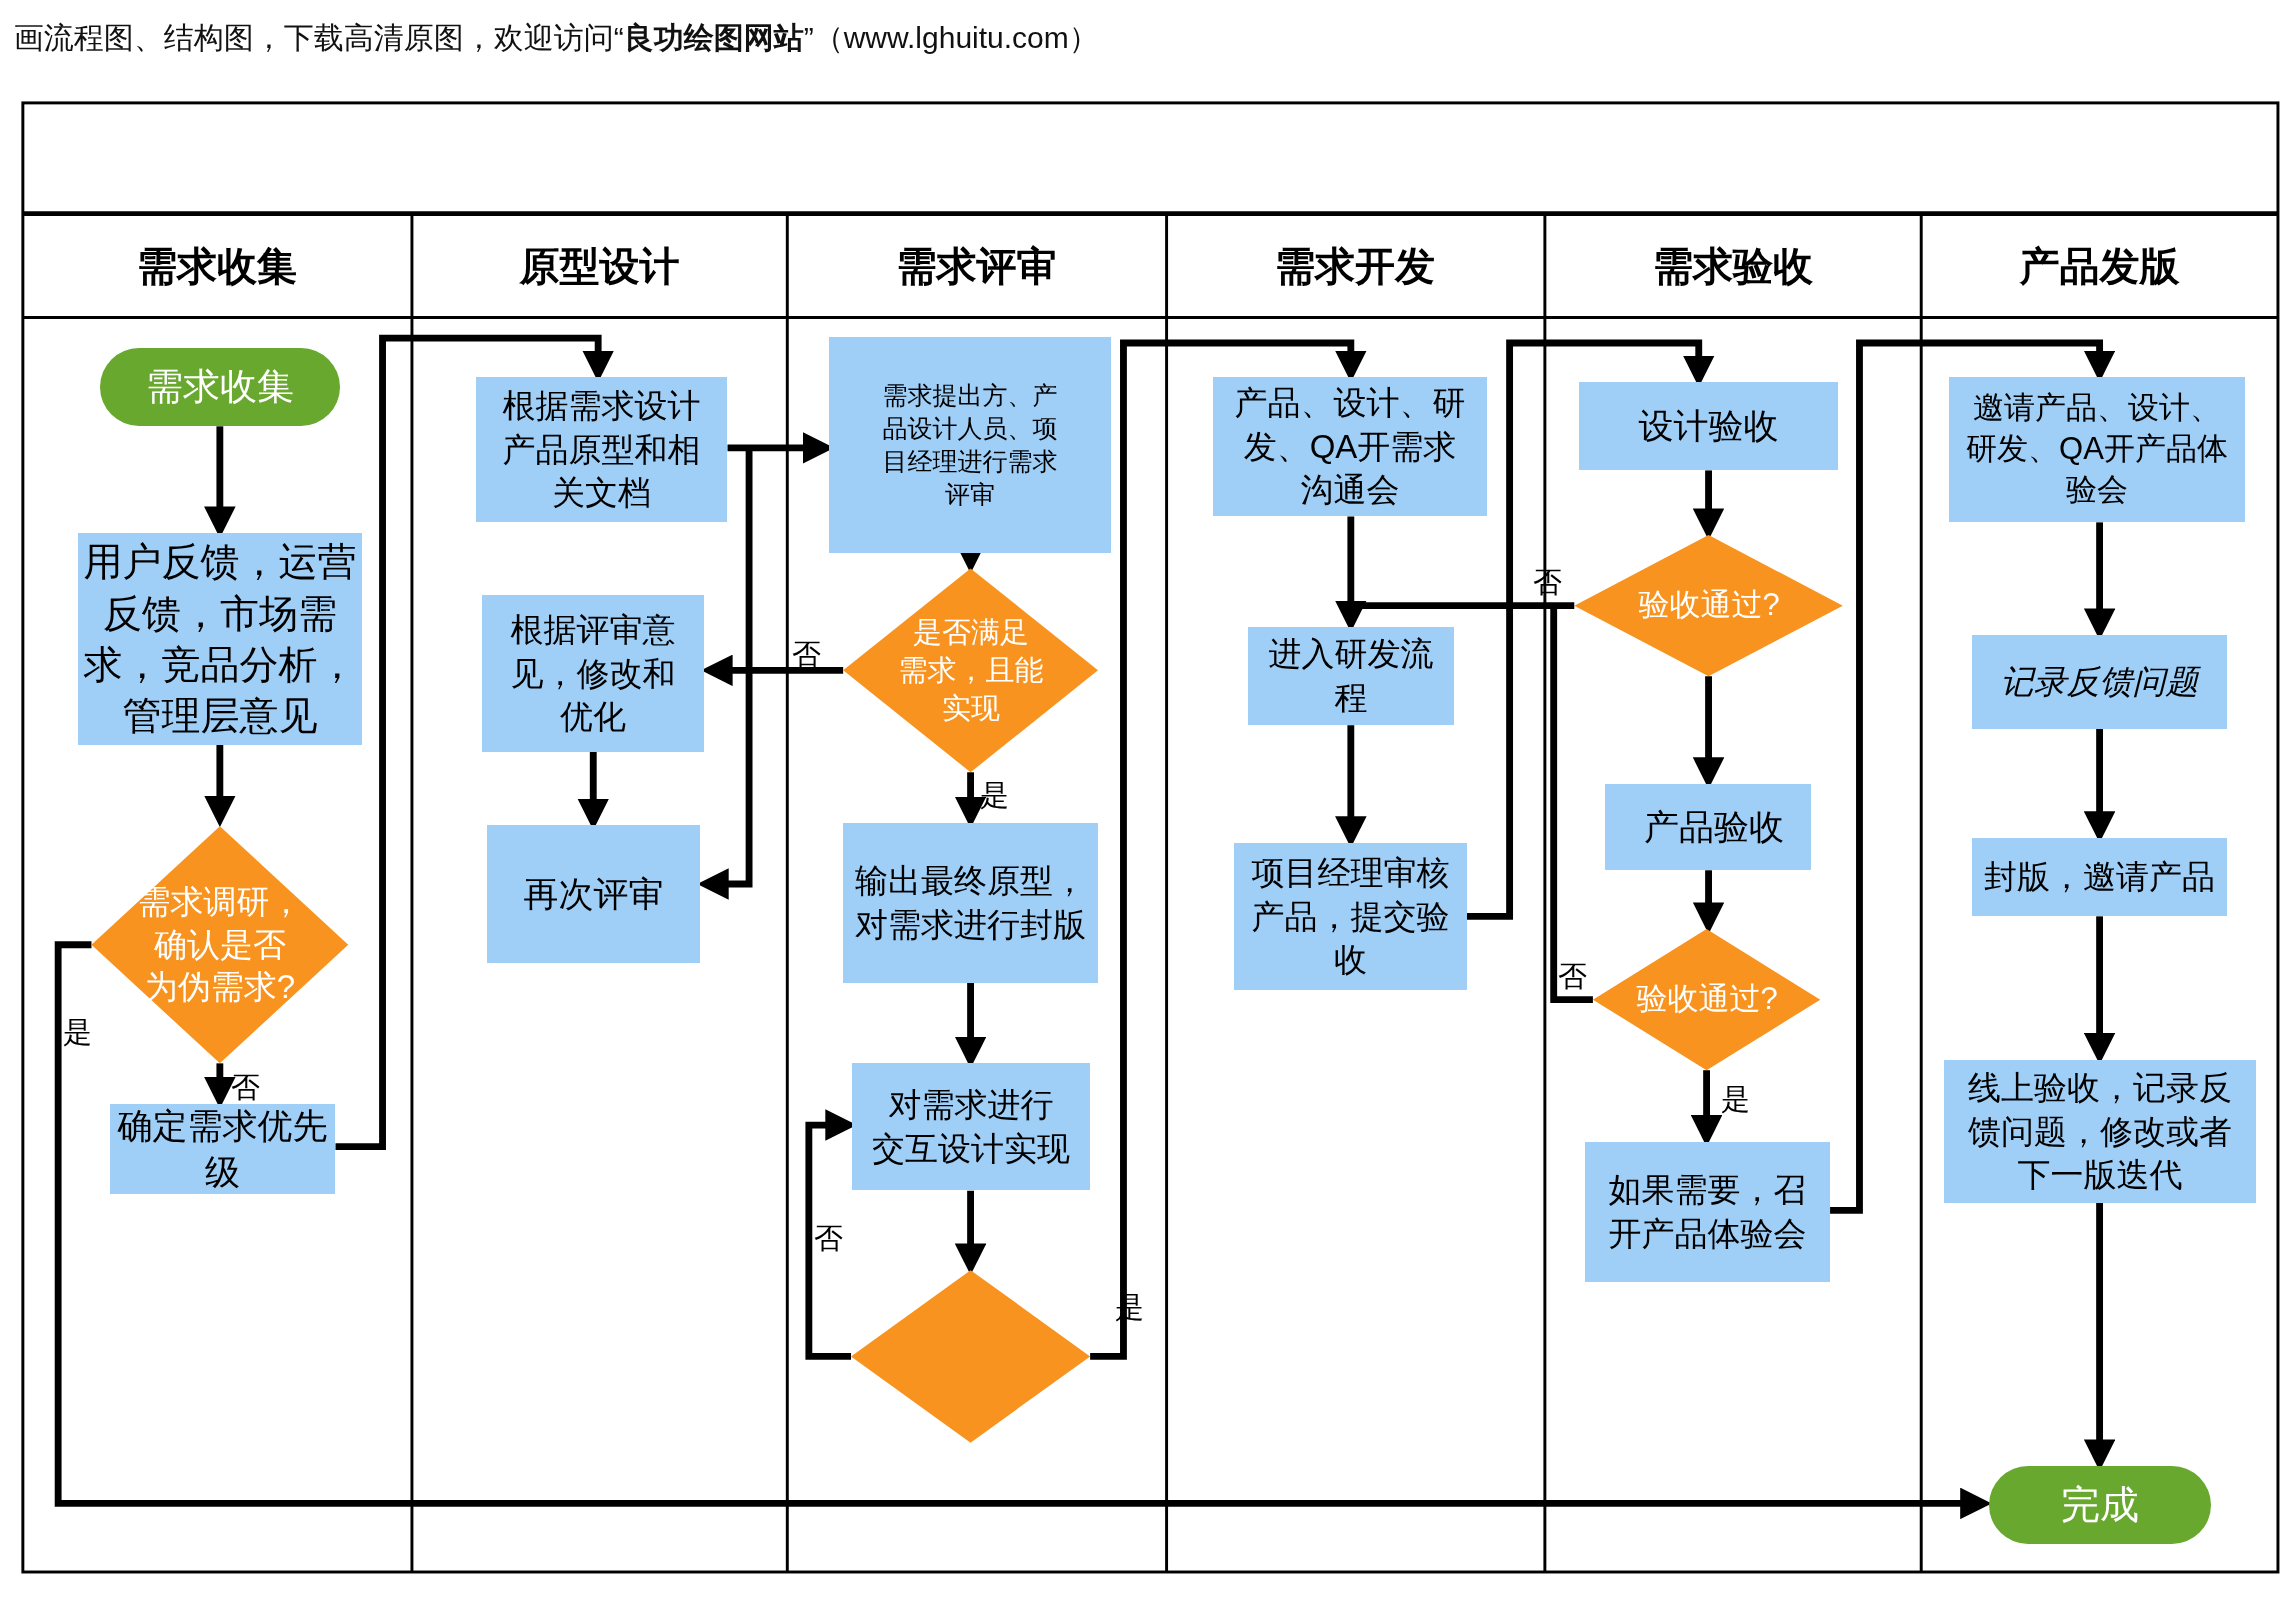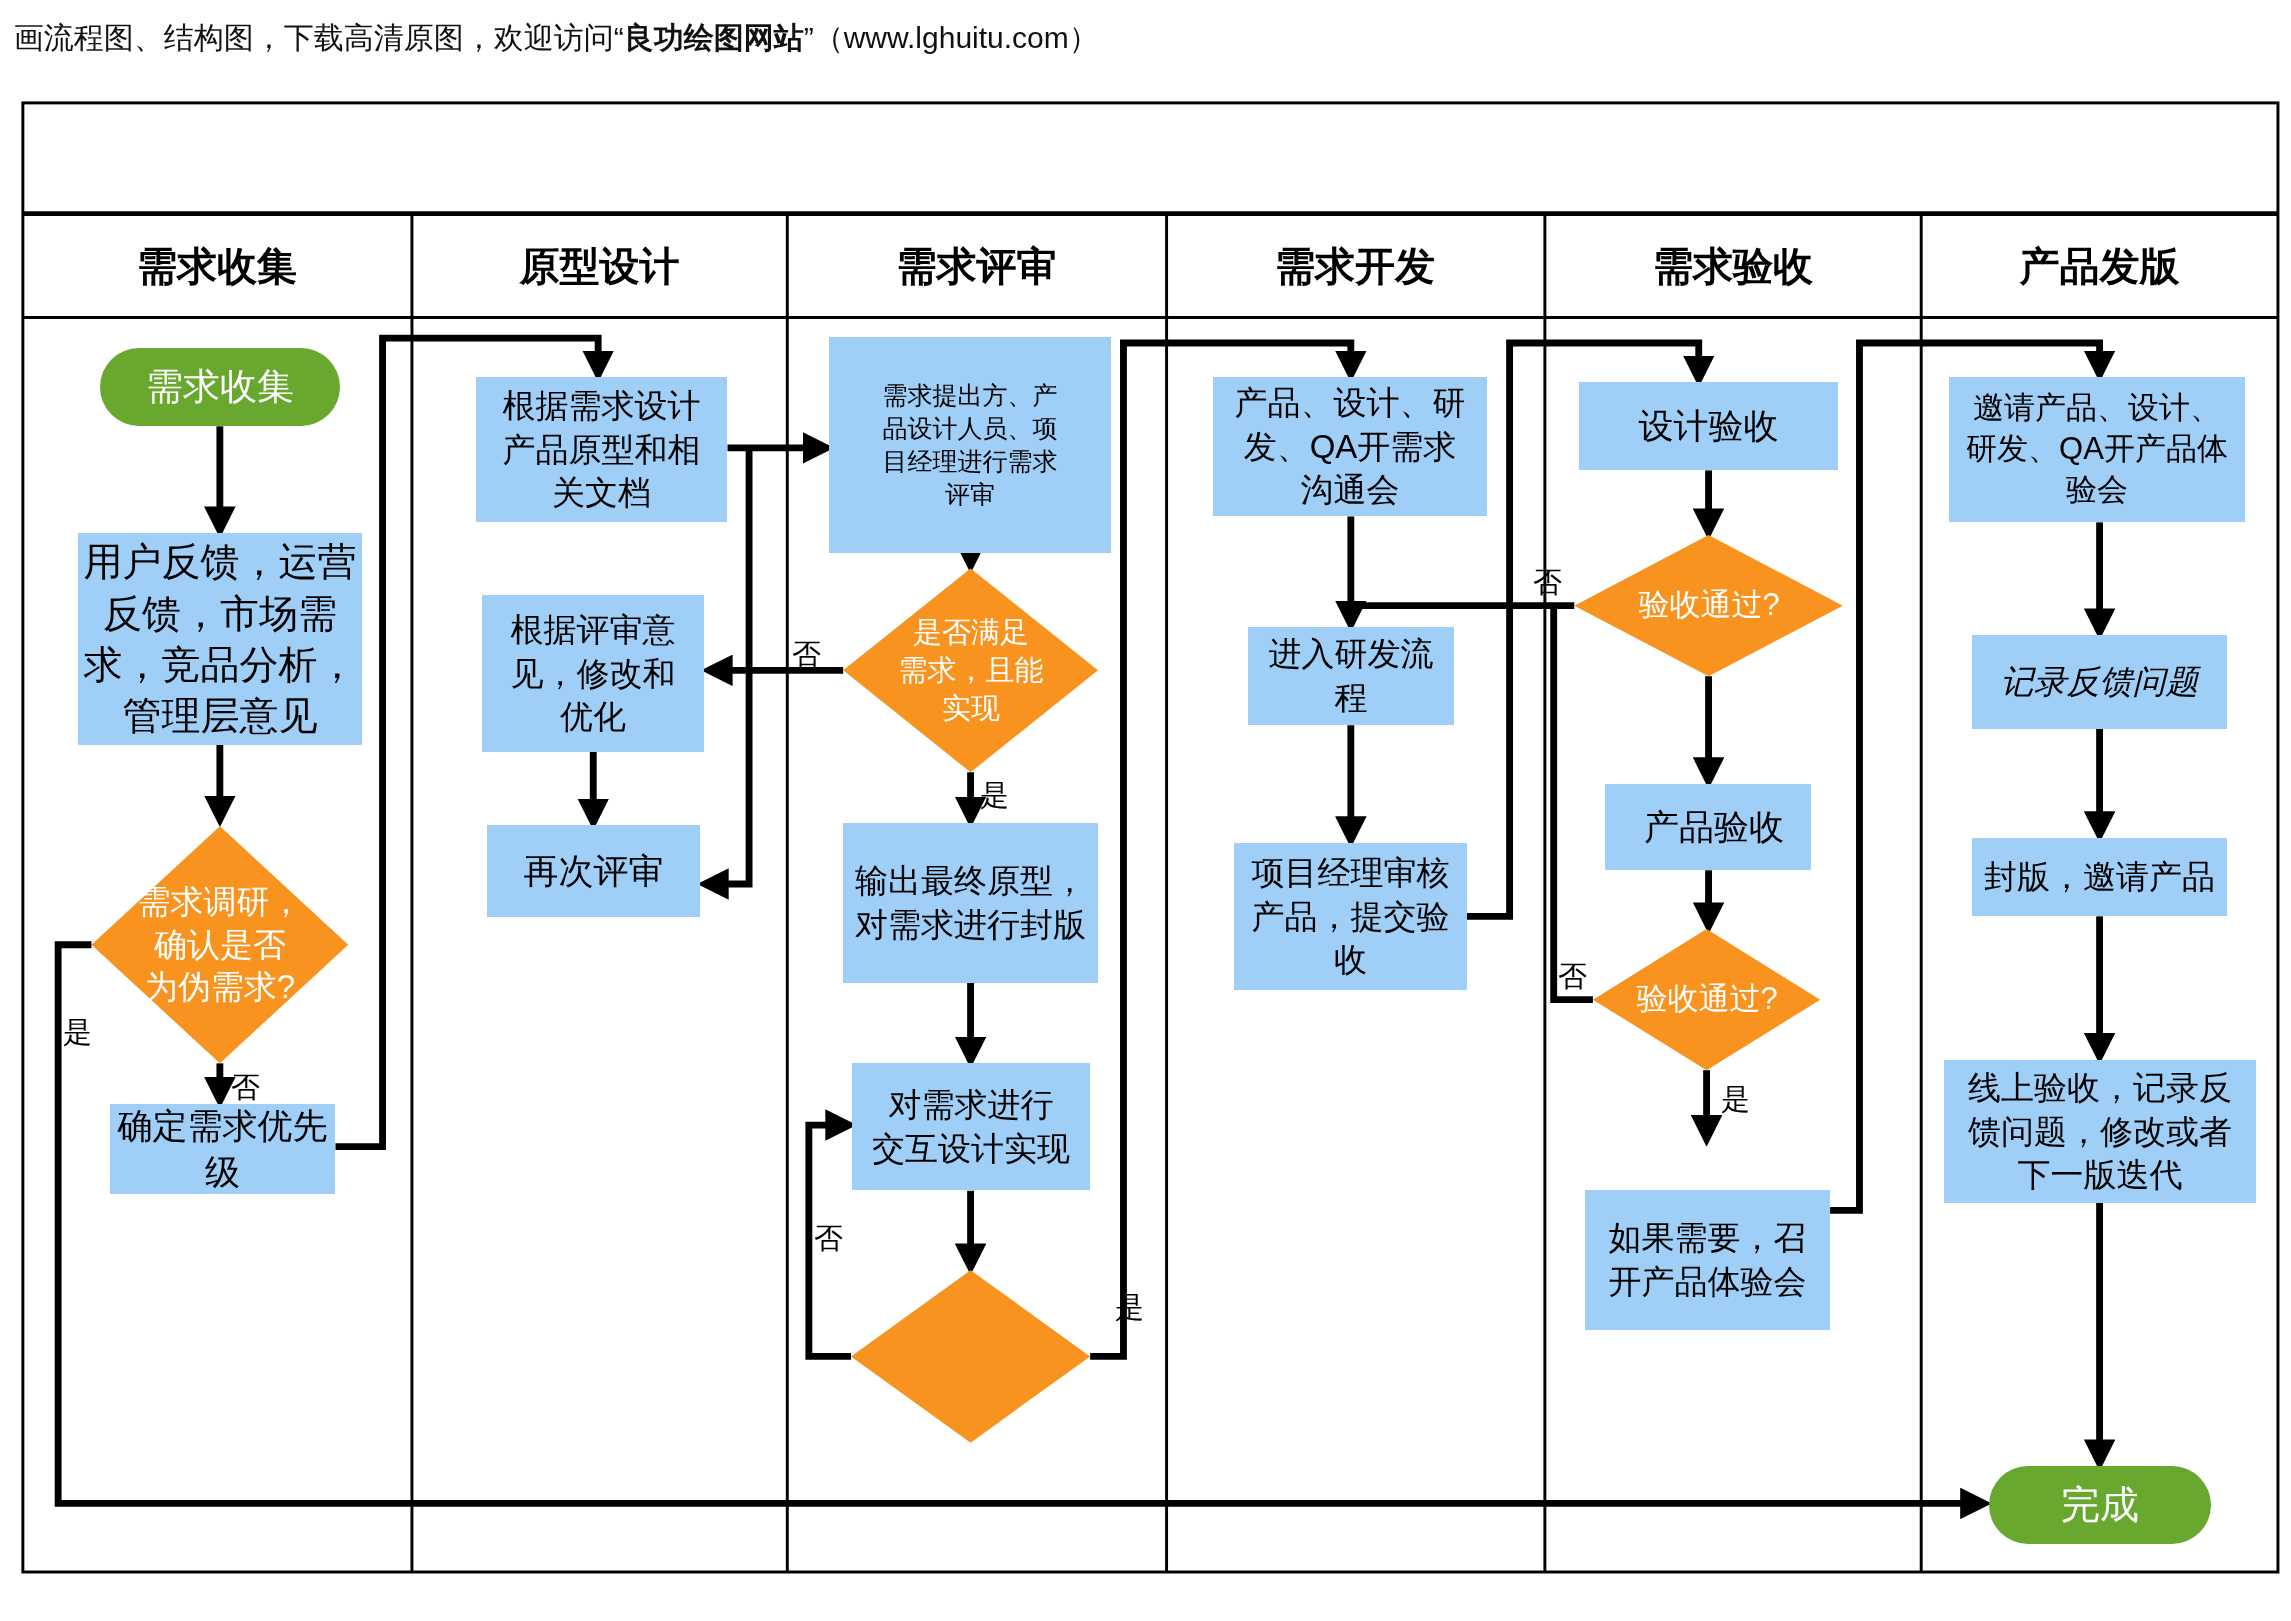--- a/index.html
+++ b/index.html
@@ -97,40 +97,40 @@
 求，竞品分析，
 管理层意见</div>
   <div class="node blue" style="left:110px;top:1104px;width:225px;height:90px;font-size:35px;">确定需求优先
 级</div>
   <div class="node blue" style="left:476px;top:377px;width:251px;height:145px;font-size:33px;">根据需求设计
 产品原型和相
 关文档</div>
   <div class="node blue" style="left:482px;top:595px;width:222px;height:157px;font-size:33px;">根据评审意
 见，修改和
 优化</div>
-  <div class="node blue" style="left:487px;top:825px;width:213px;height:92px;font-size:35px;">再次评审</div>
+  <div class="node blue" style="left:487px;top:825px;width:213px;height:138px;font-size:35px;">再次评审</div>
   <div class="node blue" style="left:829px;top:337px;width:282px;height:216px;font-size:25px;">需求提出方、产
 品设计人员、项
 目经理进行需求
 评审</div>
   <div class="node blue" style="left:843px;top:823px;width:255px;height:160px;font-size:33px;">输出最终原型，
 对需求进行封版</div>
   <div class="node blue" style="left:852px;top:1063px;width:238px;height:127px;font-size:33px;">对需求进行
 交互设计实现</div>
   <div class="node blue" style="left:1213px;top:377px;width:274px;height:139px;font-size:33px;">产品、设计、研
 发、QA开需求
 沟通会</div>
   <div class="node blue" style="left:1248px;top:627px;width:206px;height:98px;font-size:33px;">进入研发流
 程</div>
   <div class="node blue" style="left:1234px;top:843px;width:233px;height:147px;font-size:33px;">项目经理审核
 产品，提交验
 收</div>
   <div class="node blue" style="left:1579px;top:382px;width:259px;height:88px;font-size:35px;">设计验收</div>
   <div class="node blue" style="left:1605px;top:784px;width:206px;height:86px;font-size:35px;padding-left:12px;">产品验收</div>
-  <div class="node blue" style="left:1585px;top:1142px;width:245px;height:140px;font-size:33px;margin-top:48px;">如果需要，召
+  <div class="node blue" style="left:1585px;top:1142px;width:245px;height:140px;font-size:33px;">如果需要，召
 开产品体验会</div>
   <div class="node blue" style="left:1949px;top:377px;width:296px;height:145px;font-size:31px;">邀请产品、设计、
 研发、QA开产品体
 验会</div>
   <div class="node blue" style="left:1972px;top:635px;width:255px;height:94px;font-size:33px;font-style:italic;">记录反馈问题</div>
   <div class="node blue" style="left:1972px;top:838px;width:255px;height:78px;font-size:33px;">封版，邀请产品</div>
   <div class="node blue" style="left:1944px;top:1060px;width:312px;height:143px;font-size:33px;">线上验收，记录反
 馈问题，修改或者
 下一版迭代</div>
 

